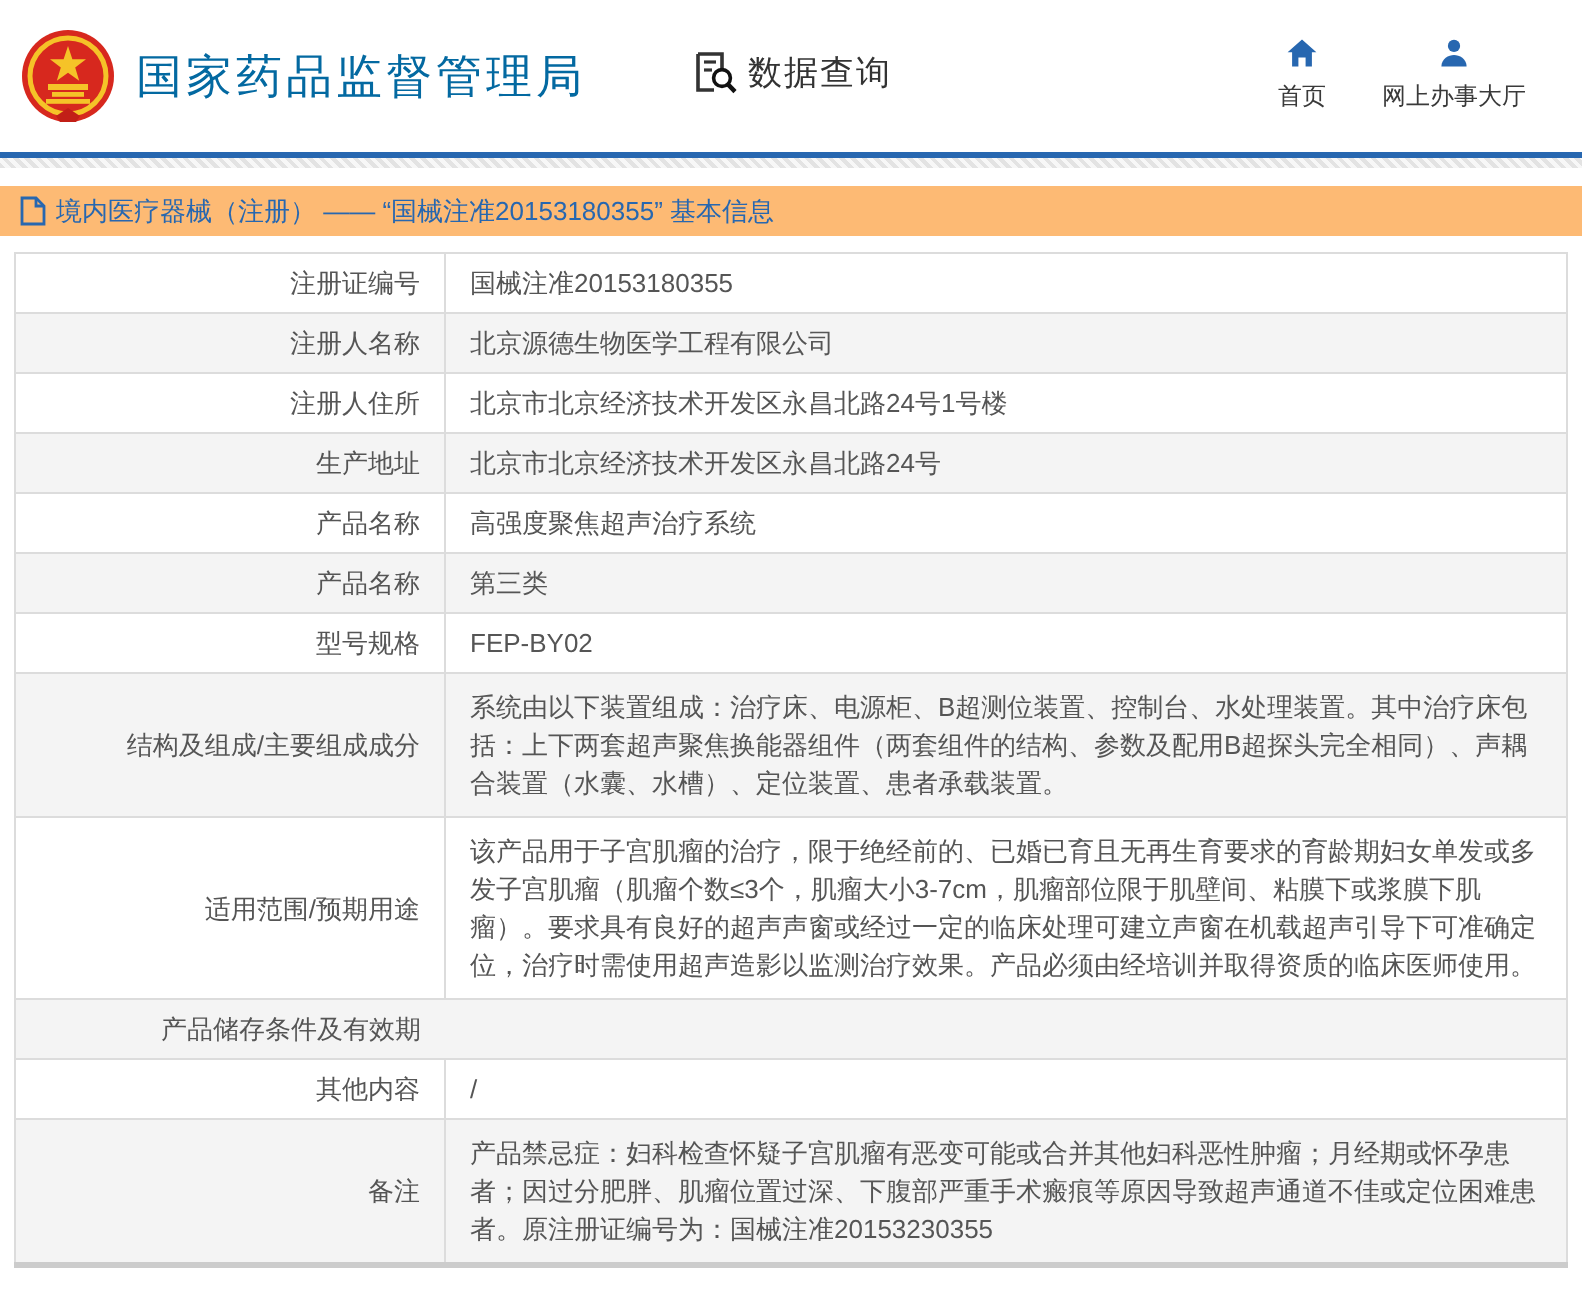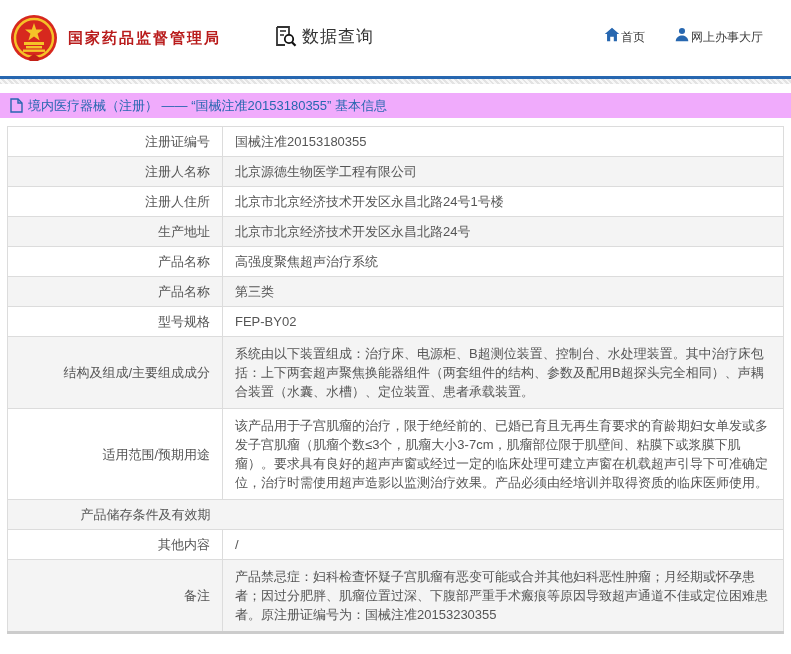--- a/index.html
+++ b/index.html
@@ -3,37 +3,37 @@
 <meta charset="utf-8">
 <style>
   * { margin:0; padding:0; box-sizing:border-box; }
   html,body { width:791px; background:#ffffff; font-family:"Liberation Sans","DejaVu Sans",sans-serif; }
   body { position:relative; min-height:654px; }
 
   
   .header { height:76px; display:flex; align-items:center; padding:0 10px; background:#ffffff; }
   .emblem { width:48px; height:48px; flex:0 0 auto; }
   .brand { margin-left:10px; }
-  .brand-cn { font-size:15px; font-weight:bold; color:#b91c1c; letter-spacing:2px; line-height:26px; }
+  .brand-cn { font-size:23px; font-weight:normal; color:#0369a1; letter-spacing:2px; line-height:26px; }
   .brand-en { font-size:11px; color:#2f74c0; margin-top:3px; }
   .dataquery { display:flex; align-items:center; margin-left:52px; margin-top:-4px; }
   .dataquery .dq-icon { width:24px; height:24px; margin-right:5px; }
   .dq-label { font-size:17px; color:#333; letter-spacing:1px; }
   .hdr-spacer { flex:1; }
   .hdr-nav { display:flex; gap:28px; margin-right:18px; margin-top:-2px; }
-  .nav-item { display:flex; flex-direction:row; align-items:center; cursor:pointer; }
+  .nav-item { display:flex; flex-direction:column; align-items:center; cursor:pointer; }
   .nav-item svg { width:18px; height:18px; margin-bottom:4px; }
   .nav-label { font-size:12px; color:#3a3a3a; }
 
   .blue-line { height:3px; background:#2767b0; }
   .hatch-strip { height:5px;
     background:repeating-linear-gradient(45deg,#e3e3e3 0 2px,#f7f7f7 2px 4px); }
 
   
-  .crumb-band { margin-top:9px; background:#f0abfc; height:25px; display:flex; align-items:center; padding-left:10px; }
+  .crumb-band { margin-top:9px; background:#fdba74; height:25px; display:flex; align-items:center; padding-left:10px; }
   .crumb-band svg { width:13px; height:15px; margin-right:5px; }
   .crumb-text { font-size:13px; color:#2767b0; }
 
   
   .tbl-wrap { margin:8px 7px 0 7px; }
   table.info { width:777px; border-collapse:collapse; border:1px solid #dcdcdc; border-bottom:3px solid #cccccc; }
   table.info tr:nth-child(even) td { background:#f4f4f4; }
   td { font-size:13px; color:#555; line-height:19px; vertical-align:middle; border-top:1px solid #dcdcdc; }
   tr:first-child td { border-top:none; }
   td.lbl { width:215px; text-align:right; padding:5px 12px 5px 6px; color:#555; }

